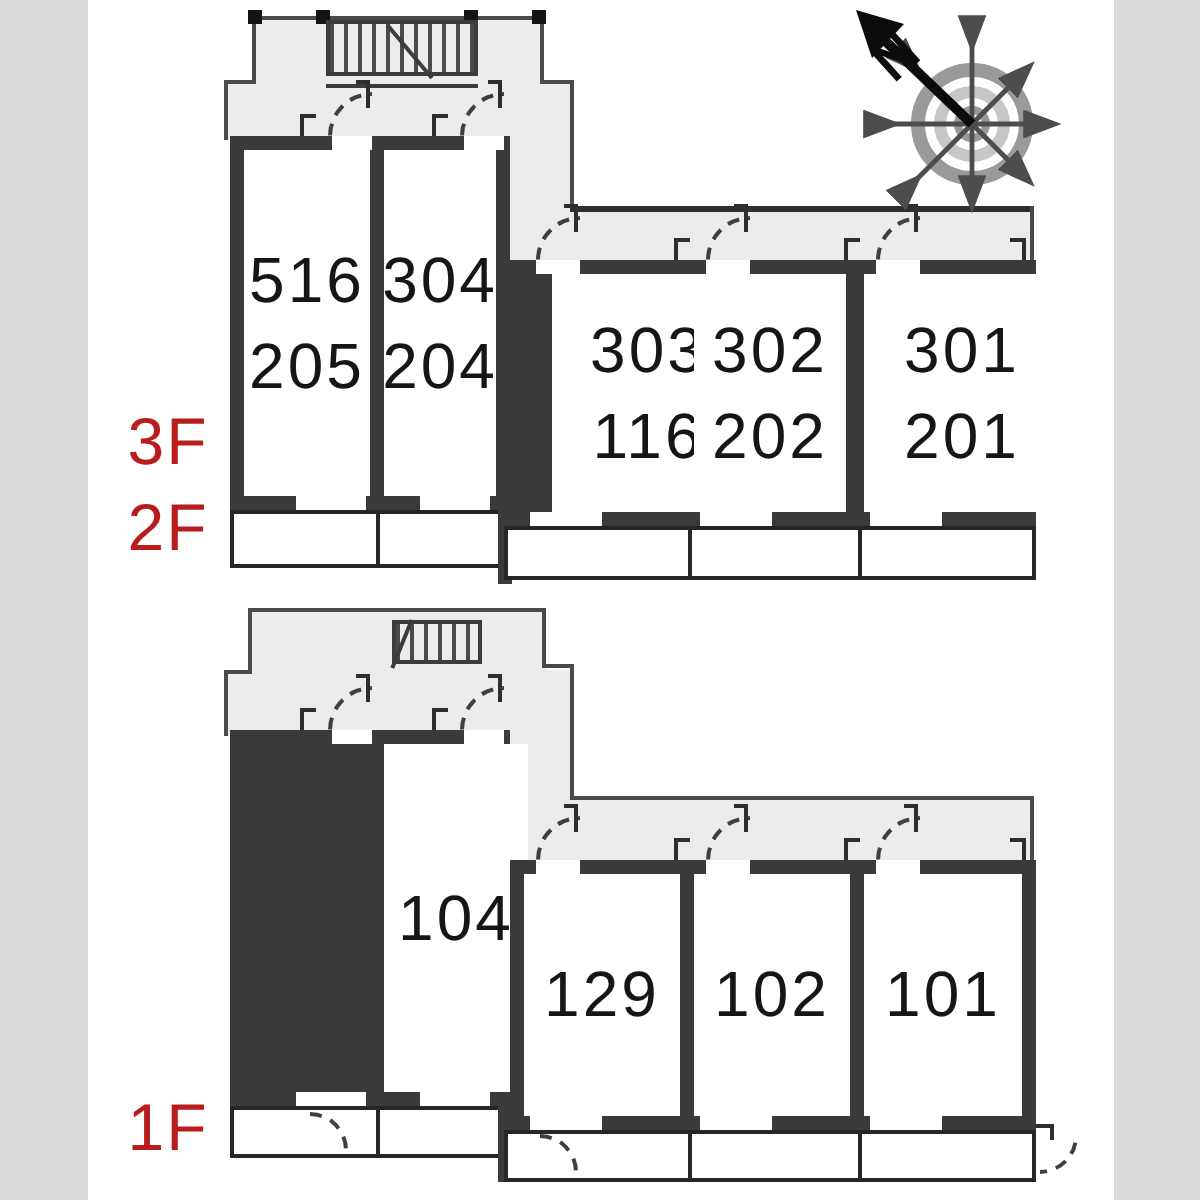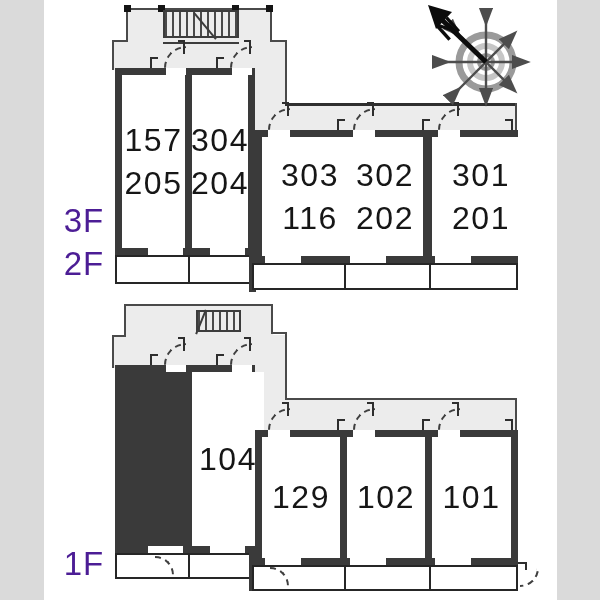--- a/index.html
+++ b/index.html
@@ -26,21 +26,21 @@
   .arc  { border: 2px dashed #3f3f3f; border-right:none; border-bottom:none; border-top-left-radius:100%; }
   .arc-tr { border: 2px dashed #3f3f3f; border-left:none; border-bottom:none; border-top-right-radius:100%; }
   .arc-br { border: 2px dashed #3f3f3f; border-left:none; border-top:none; border-bottom-right-radius:100%; }
   .leaf { border-right: 2px solid #2e2e2e; border-top: 2px solid #2e2e2e; }
   .tick { border-left: 2px solid #2e2e2e; border-top: 2px solid #2e2e2e; }
   .tick-r { border-right: 2px solid #2e2e2e; border-top: 2px solid #2e2e2e; }
   .stairs { background-color:#ececec; border:2px solid #3c3c3c;
             background-image: repeating-linear-gradient(90deg, #4a4a4a 0 2px, transparent 2px 7px); }
   .landing { background:#ececec; border-top:2px solid #3c3c3c; border-bottom:2px solid #3c3c3c; }
   .diag { background:#3c3c3c; width:2px; }
-  .flabel { font-size: 33px; color:#4c1d95; text-align:center; letter-spacing:1px; }
+  .flabel { font-size: 33px; color:#b91c1c; text-align:center; letter-spacing:1px; }
 </style>
 </head>
 <body>
 
 <div class="stage">
 
   <div class="abs strip" style="left:0;top:0;width:44px;height:600px"></div>
   <div class="abs strip" style="left:557px;top:0;width:43px;height:600px"></div>
 
   <div>
@@ -64,35 +64,35 @@
     <div class="abs post" style="left:158px;top:5px;width:7px;height:7px"></div>
     <div class="abs post" style="left:232px;top:5px;width:7px;height:7px"></div>
     <div class="abs post" style="left:266px;top:5px;width:7px;height:7px"></div>
 
     <div class="abs stairs" style="left:163px;top:10px;width:76px;height:28px"></div>
     <div class="abs landing" style="left:163px;top:36px;width:76px;height:8px"></div>
     <div class="abs diag" style="left:204px;top:9px;height:34px;transform:rotate(-40deg)"></div>
 
     <div class="abs block" style="left:115px;top:68px;width:140px;height:187px">
       <div class="abs unit" style="left:7px;top:7px;width:63px;height:173px">
-        <span>157</span>
+        <span>516</span>
         <span>205</span>
       </div>
       <div class="abs unit" style="left:77px;top:7px;width:56px;height:173px">
         <span>304</span>
         <span>204</span>
       </div>
       <div class="abs gap" style="left:51px;top:0;width:20px;height:7px"></div>
       <div class="abs gap" style="left:117px;top:0;width:20px;height:7px"></div>
       <div class="abs gap" style="left:33px;top:180px;width:35px;height:7px"></div>
       <div class="abs gap" style="left:95px;top:180px;width:35px;height:7px"></div>
     </div>
 
     <div class="abs block" style="left:255px;top:130px;width:263px;height:133px">
-      <div class="abs unit" style="left:7px;top:7px;width:96px;height:119px">
+      <div class="abs unit" style="left:21px;top:7px;width:96px;height:119px">
         <span>303</span>
         <span>116</span>
       </div>
       <div class="abs unit" style="left:92px;top:7px;width:76px;height:119px">
         <span>302</span>
         <span>202</span>
       </div>
       <div class="abs unit" style="left:177px;top:7px;width:98px;height:119px">
         <span>301</span>
         <span>201</span>

